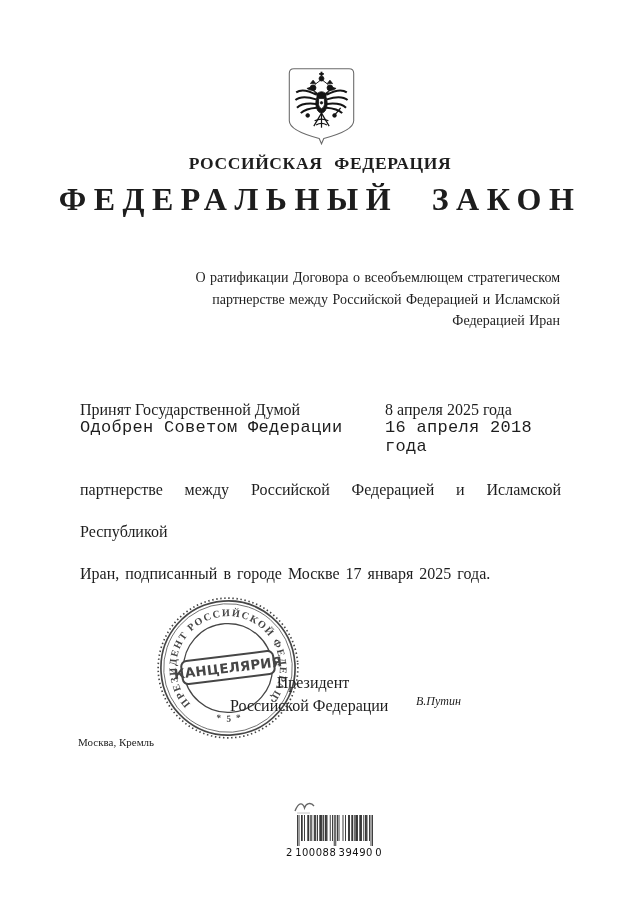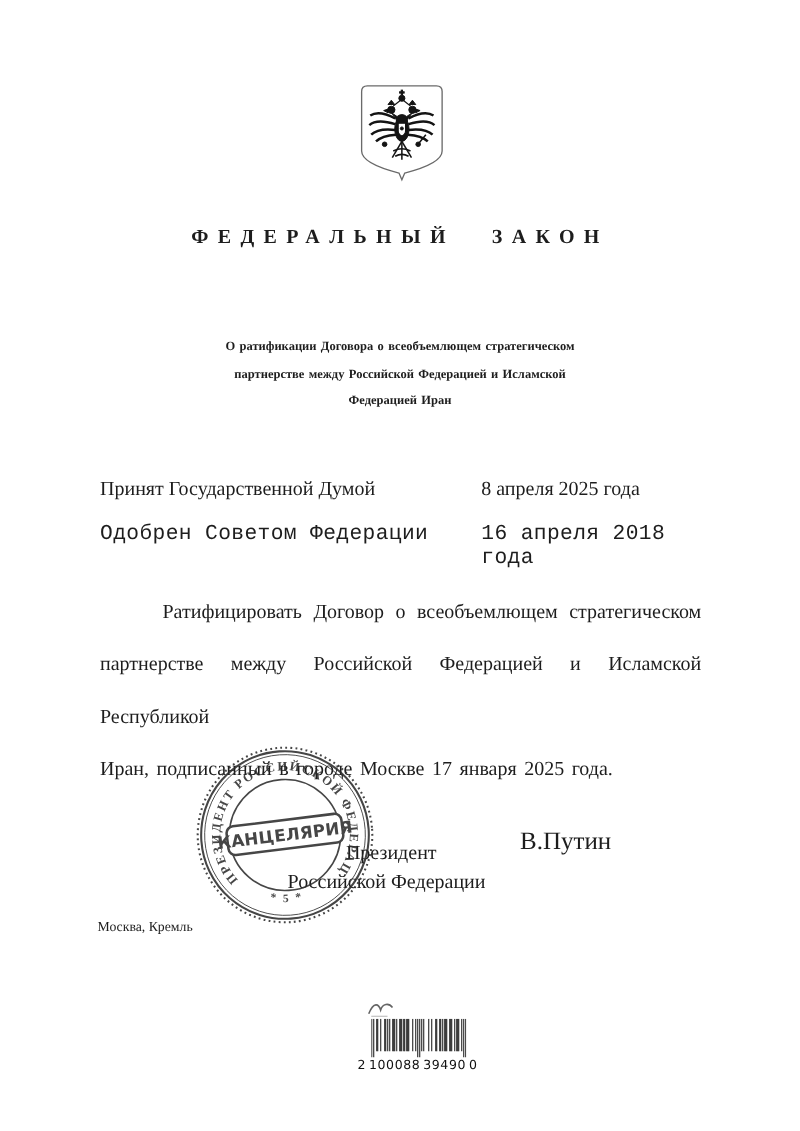--- a/index.html
+++ b/index.html
@@ -11,45 +11,45 @@
   .abs{position:absolute;}
 
   
   .arms{left:287px;top:66px;width:69px;height:82px;}
   .country{
     left:0;top:153px;width:640px;text-align:center;
     font-size:17.5px;font-weight:700;letter-spacing:.6px;word-spacing:7px;
   }
   .doctype{
     left:0;top:181px;width:640px;text-align:center;
-    font-size:16px;font-weight:700;letter-spacing:7.5px;word-spacing:18px;
+    font-size:32px;font-weight:700;letter-spacing:7.5px;word-spacing:18px;
   }
 
   
   .law-title{
-    left:80px;top:267px;width:480px;text-align:center;
-    font-size:10px;font-weight:700;line-height:21.5px;word-spacing:1px;
+    left:80px;top:267px;width:480px;text-align:right;
+    font-size:14px;font-weight:400;line-height:21.5px;word-spacing:1px;
   }
 
   
   .adopt{left:80px;width:482px;height:20px;}
   .adopt .val{position:absolute;left:305px;top:0;}
-  .adopt-1{top:383px;font-size:16px;}
+  .adopt-1{top:401px;font-size:16px;}
   .adopt-2{top:418px;font-family:"Liberation Mono", monospace;font-size:17px;letter-spacing:.3px;}
 
   
   .body-text{left:80px;top:469px;width:481px;font-size:16px;line-height:42px;word-spacing:2px;}
   .bl{min-height:42px;}
   .jst{text-align:justify;text-align-last:justify;}
   .ind{text-indent:50px;}
 
   
   .sig-block{left:230px;top:671px;width:166px;font-size:16px;line-height:23px;}
   .sig-line1{text-align:center;}
-  .sig-name{left:416px;top:662px;font-size:20px;}
+  .sig-name{left:416px;top:694px;font-size:12px;font-style:italic;}
 
   
   .stamp{left:154px;top:594px;width:148px;height:148px;z-index:3;}
 
   
   .footer{left:78px;top:733px;font-size:11px;line-height:19.7px;}
 
   
   .ink-mark{left:292px;top:799px;width:26px;height:17px;}
   .barcode{left:286px;top:815px;width:96px;}
@@ -105,39 +105,39 @@
         <path d="M36,70 Q45,65.5 54,70"></path>
         <path d="M38,75.5 Q45,71.5 52,75.5"></path>
       </g>
 
       <circle cx="27" cy="63" r="2.4"></circle>
       <path d="M61,64 L70,53" fill="none" stroke-width="1.6"></path>
       <circle cx="62" cy="63" r="2.4"></circle>
     </g>
   </svg>
 
+  <div class="abs country">РОССИЙСКАЯ ФЕДЕРАЦИЯ</div>
   <div class="abs doctype">ФЕДЕРАЛЬНЫЙ ЗАКОН</div>
 
   <div class="abs law-title">
     <div>О ратификации Договора о всеобъемлющем стратегическом</div>
     <div>партнерстве между Российской Федерацией и Исламской</div>
     <div>Федерацией Иран</div>
   </div>
 
   <div class="abs adopt adopt-1">
     <span class="lbl">Принят Государственной Думой</span>
     <span class="val">8 апреля 2025 года</span>
   </div>
   <div class="abs adopt adopt-2">
     <span class="lbl">Одобрен Советом Федерации</span>
     <span class="val">16 апреля 2018 года</span>
   </div>
 
   <div class="abs body-text">
-    <div class="bl jst ind">Ратифицировать Договор о всеобъемлющем стратегическом</div>
     <div class="bl jst">партнерстве между Российской Федерацией и Исламской Республикой</div>
     <div class="bl">Иран, подписанный в городе Москве 17 января 2025 года.</div>
   </div>
 
   <div class="abs sig-block">
     <div class="sig-line1">Президент</div>
     <div class="sig-line2">Российской Федерации</div>
   </div>
   <div class="abs sig-name">В.Путин</div>
 

